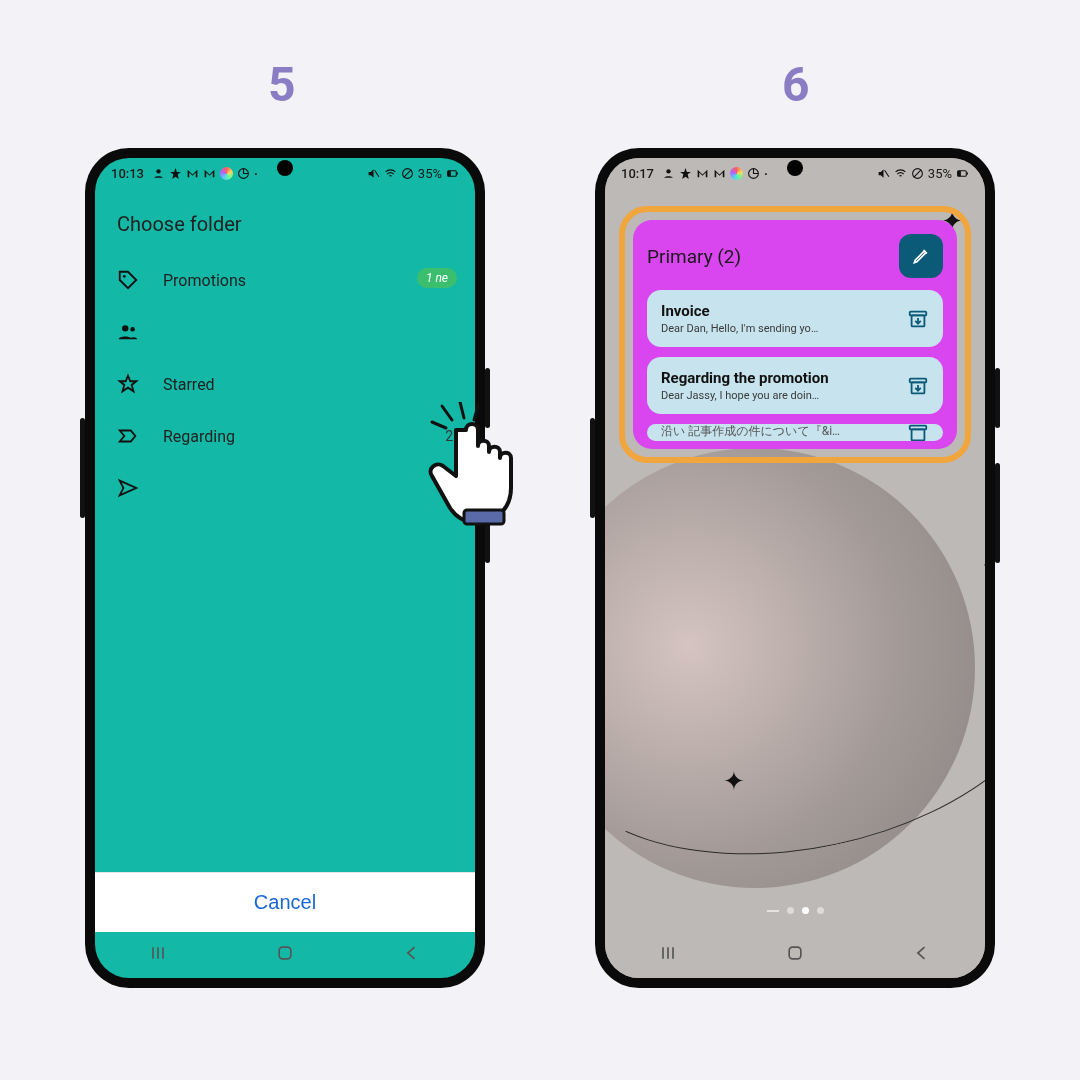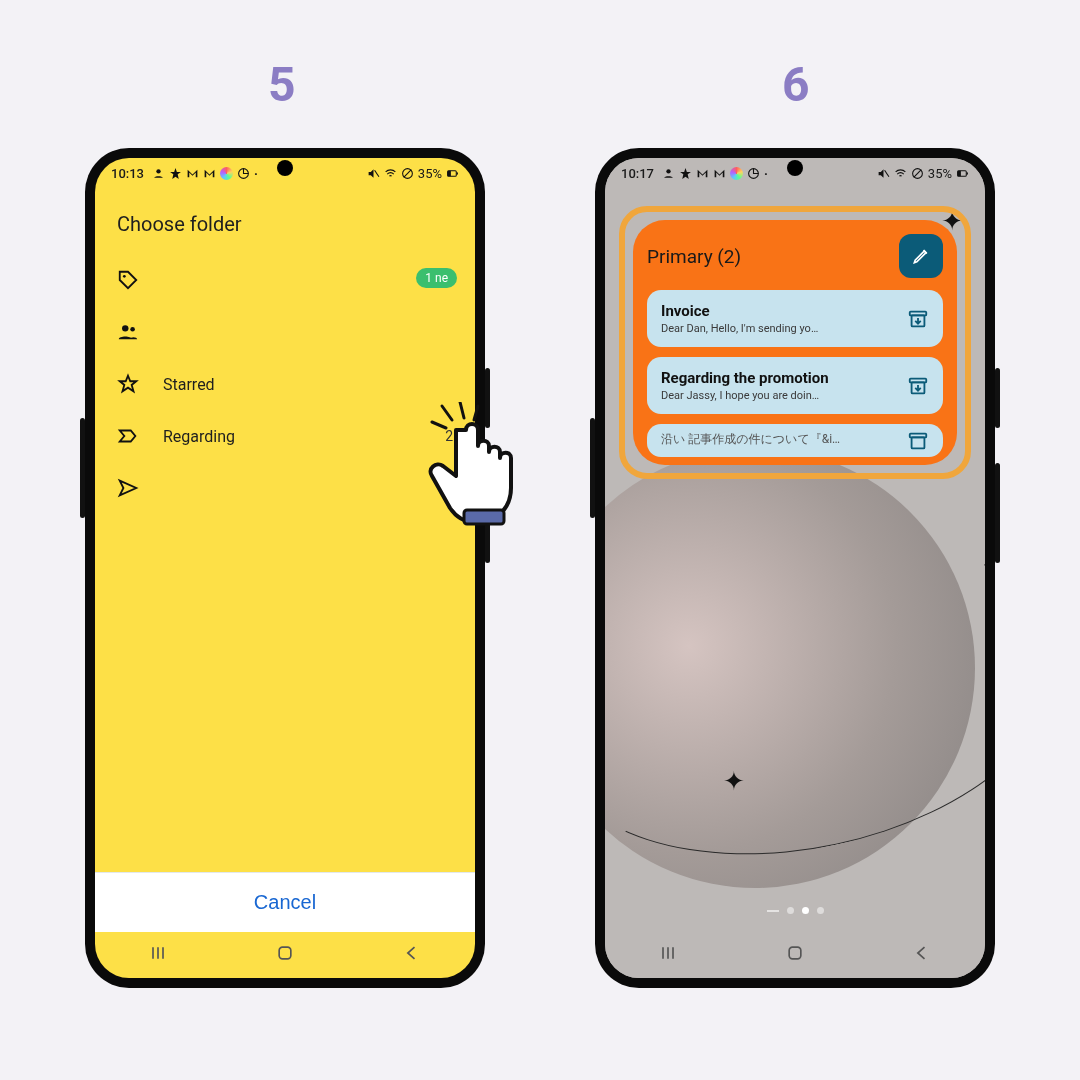--- a/index.html
+++ b/index.html
@@ -37,21 +37,21 @@
   .side-r1 { right:-5px; top:220px; width:5px; height:60px; }
   .side-r2 { right:-5px; top:315px; width:5px; height:100px; }
   .side-l1 { left:-5px; top:270px; width:5px; height:100px; }
 
   .screen {
     width: 100%;
     height: 100%;
     border-radius: 34px;
     overflow: hidden;
     position: relative;
-    background: #fde047;
+    background: #14b8a6;
   }
   .screen-home { background: #bdb9b7; }
 
   
   .statusbar {
     height: 30px;
     display: flex;
     align-items: center;
     justify-content: space-between;
     padding: 0 16px;
@@ -95,21 +95,21 @@
     color:#1f1f1f;
     position: relative;
   }
   .folder-row .lbl { flex:1; }
   .folder-row .cnt { font-size:14px; color:#333; }
   .fico { width:22px; height:22px; flex-shrink:0; }
   .fico svg { width:100%; height:100%; display:block; }
   .badge-green {
     position:absolute; right:18px; top:14px;
     background:#3bbf6e; color:#fff;
-    font-size:12px; padding:3px 9px; border-radius:12px;
+    font-size:12px; padding:3px 9px; border-radius:12px;font-style:italic;
   }
   .red-ring {
     position:absolute;
     left:14px; right:14px; top:0; bottom:0;
     border: 5px solid #e02020;
     border-radius: 26px;
     pointer-events: none;
   }
 
   .s1-bottom {
@@ -169,22 +169,22 @@
   .widget-frame {
     position:absolute;
     top:48px; left:14px;
     width:352px;
     padding:8px;
     border: 6px solid #f0a63c;
     border-radius: 28px;
     background: rgba(255,255,255,0);
   }
   .widget {
-    background:#f97316;
-    border-radius:32px;
+    background:#d946ef;
+    border-radius:19px;
     padding:14px 14px 8px 14px;
   }
   .widget-head {
     display:flex; align-items:center; justify-content:space-between;
     margin-bottom:12px;
   }
   .widget-head .wtitle { font-size:19px; color:#1a1a1a; font-weight:400; }
   .compose {
     width:44px; height:44px;
     background:#0b5b78;
@@ -199,21 +199,21 @@
     margin-bottom:10px;
     display:flex; align-items:center; gap:10px;
   }
   .mailcard .txt { flex:1; min-width:0; }
   .mailcard .subj { font-size:15px; font-weight:700; color:#111; margin-bottom:2px;
     white-space:nowrap; overflow:hidden; text-overflow:ellipsis;}
   .mailcard .prev { font-size:11px; color:#3a3a3a;
     white-space:nowrap; overflow:hidden; text-overflow:ellipsis;}
   .arch { width:22px; height:22px; flex-shrink:0; }
   .arch svg { width:100%; height:100%; }
-  .mailcard.cut { height:33px; overflow:hidden; padding:4px 14px; margin-bottom:0;}
+  .mailcard.cut { height:17px; overflow:hidden; padding:4px 14px; margin-bottom:0;}
   .mailcard.cut .subj { font-size:12px; color:#555; font-weight:400;}
 
   .page-dots {
     position:absolute;
     bottom:64px; left:0; right:0;
     display:flex; gap:8px; justify-content:center; align-items:center;
     color:#efefef;
   }
   .page-dots .dash { width:12px; height:2px; background:rgba(255,255,255,.6);}
   .page-dots .dot { width:7px; height:7px; border-radius:50%; background:rgba(255,255,255,.5);}
@@ -307,20 +307,21 @@
       <div class="s1-title">Choose folder</div>
 
 
       <div class="folder-row">
         <span class="fico">
           <svg viewBox="0 0 24 24">
               <path fill="none" stroke="#111" stroke-width="2" d="M3 3h9l9 9-9 9-9-9z"></path>
               <circle cx="8" cy="8" r="1.5" fill="#111"></circle>
             </svg>
         </span>
+        <span class="lbl">Promotions</span>
         <span class="badge-green">1 ne</span>
       </div>
 
       <div class="folder-row">
         <span class="fico">
           <svg viewBox="0 0 24 24">
               <circle cx="9" cy="8" r="3.5" fill="#111"></circle>
               <circle cx="17" cy="9" r="2.5" fill="#111"></circle>
               <path d="M2 20c0-4 14-4 14 0M14 20c0-3 8-3 8 0" fill="#111"></path>
             </svg>

